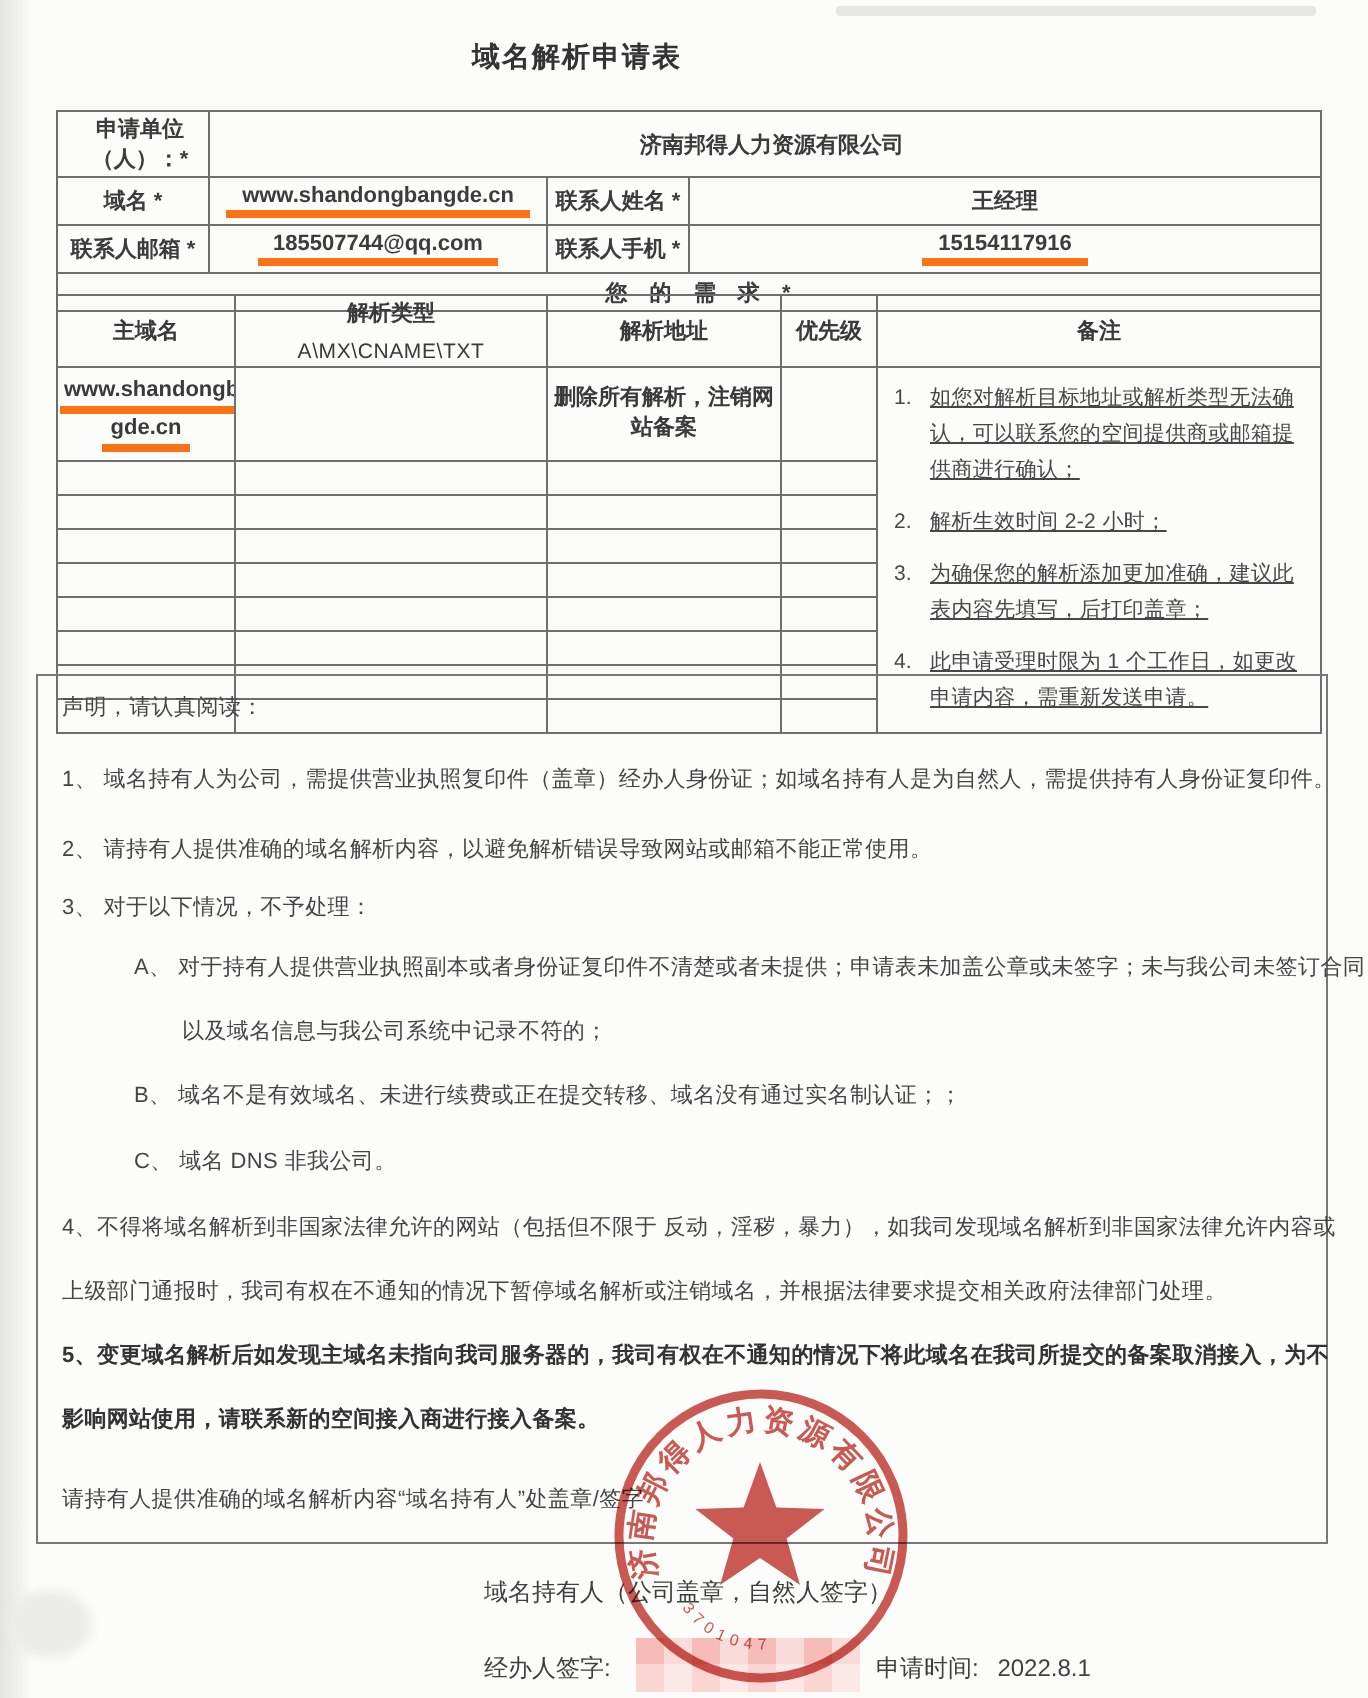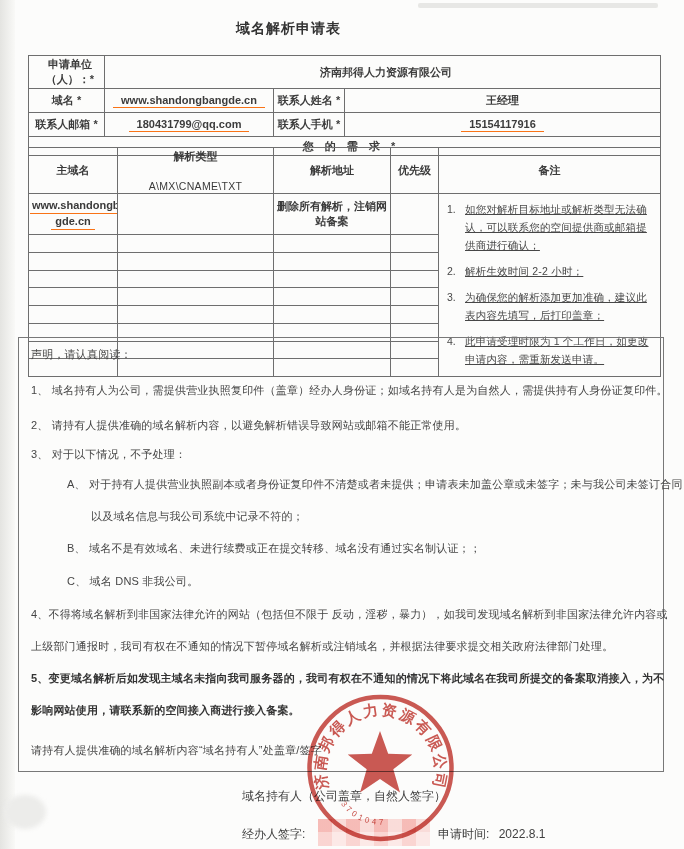--- a/index.html
+++ b/index.html
@@ -36,27 +36,27 @@
   }
   
   table{border-collapse:collapse;table-layout:fixed;position:absolute;}
   td{border:1px solid #6e6e6e;font-size:11px;overflow:hidden;}
   .info-table{left:28px;top:55px;width:632px;}
   .info-table td{text-align:center;font-weight:600;color:#3c3c3c;}
   .lab{background:transparent;}
   .left-pad{text-align:left;padding-left:8px;}
   .uline{
     display:inline-block;padding:0 8px 1px 8px;
-    border-bottom:1px solid #f97316;
+    border-bottom:4px solid #f97316;
   }
   .needs{letter-spacing:4px;font-weight:bold;padding-left:14px;}
   .req-table{left:28px;top:147px;width:632px;}
   .req-table td{text-align:center;vertical-align:middle;}
   .hdr{font-weight:bold;}
-  .hdr .sub{display:block;font-weight:normal;font-size:10.5px;margin-top:16px;letter-spacing:.3px;}
+  .hdr .sub{display:block;font-weight:normal;font-size:10.5px;margin-top:6px;letter-spacing:.3px;}
   .cell-2line{line-height:15px;font-weight:600;}
   .remark-cell{
     vertical-align:top !important;text-align:left !important;
     padding:6px 6px 0 8px;
   }
   .remark-item{display:flex;margin-bottom:8px;line-height:18px;font-size:10.5px;color:#474747;}
   .remark-item .num{width:18px;flex:none;}
   .remark-item .txt{flex:1;letter-spacing:.2px;text-decoration:underline;}
   
   .decl-box{
@@ -114,21 +114,21 @@
       <td colspan="3" class="left-pad">济南邦得人力资源有限公司</td>
     </tr>
     <tr style="height:24px">
       <td class="lab">域名 *</td>
       <td><span class="uline">www.shandongbangde.cn</span></td>
       <td class="lab">联系人姓名 *</td>
       <td>王经理</td>
     </tr>
     <tr style="height:24px">
       <td class="lab">联系人邮箱 *</td>
-      <td><span class="uline">180431799@qq.com</span></td>
+      <td><span class="uline">185507744@qq.com</span></td>
       <td class="lab">联系人手机 *</td>
       <td><span class="uline">15154117916</span></td>
     </tr>
     <tr style="height:19px">
       <td colspan="4" class="needs">您 的 需 求 *</td>
     </tr>
   </tbody>
     </table>
 
   <table class="req-table">

